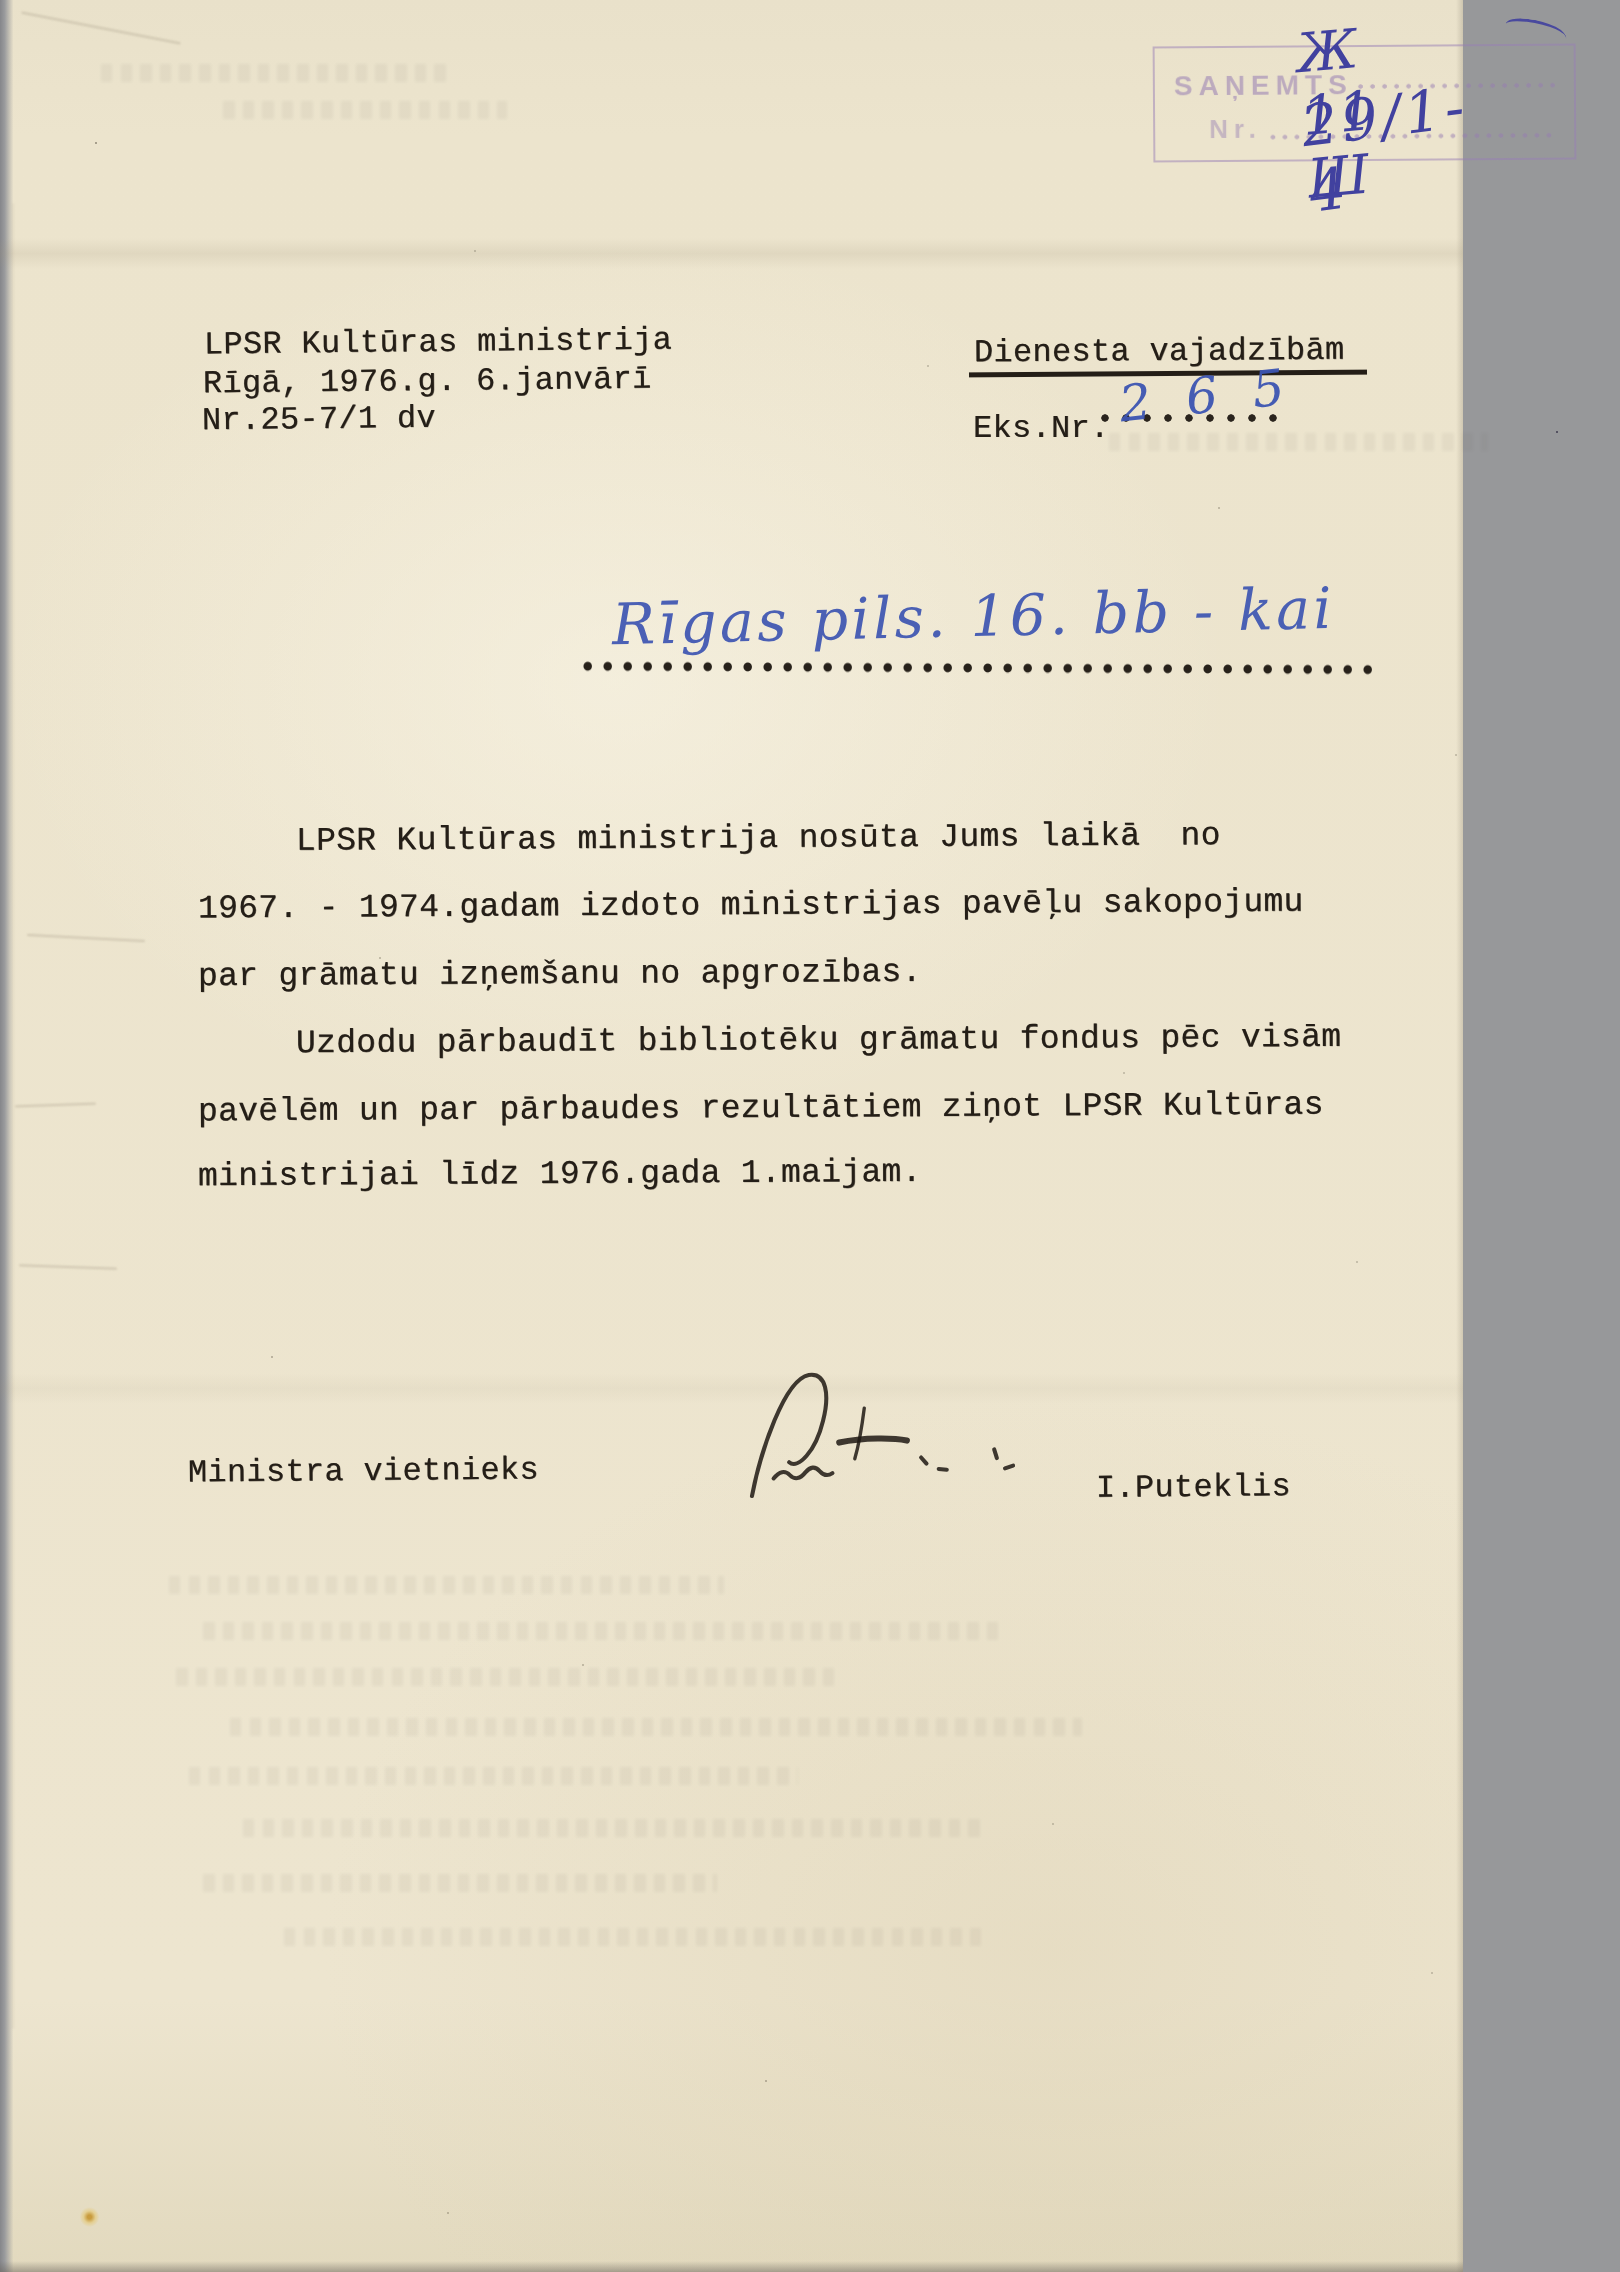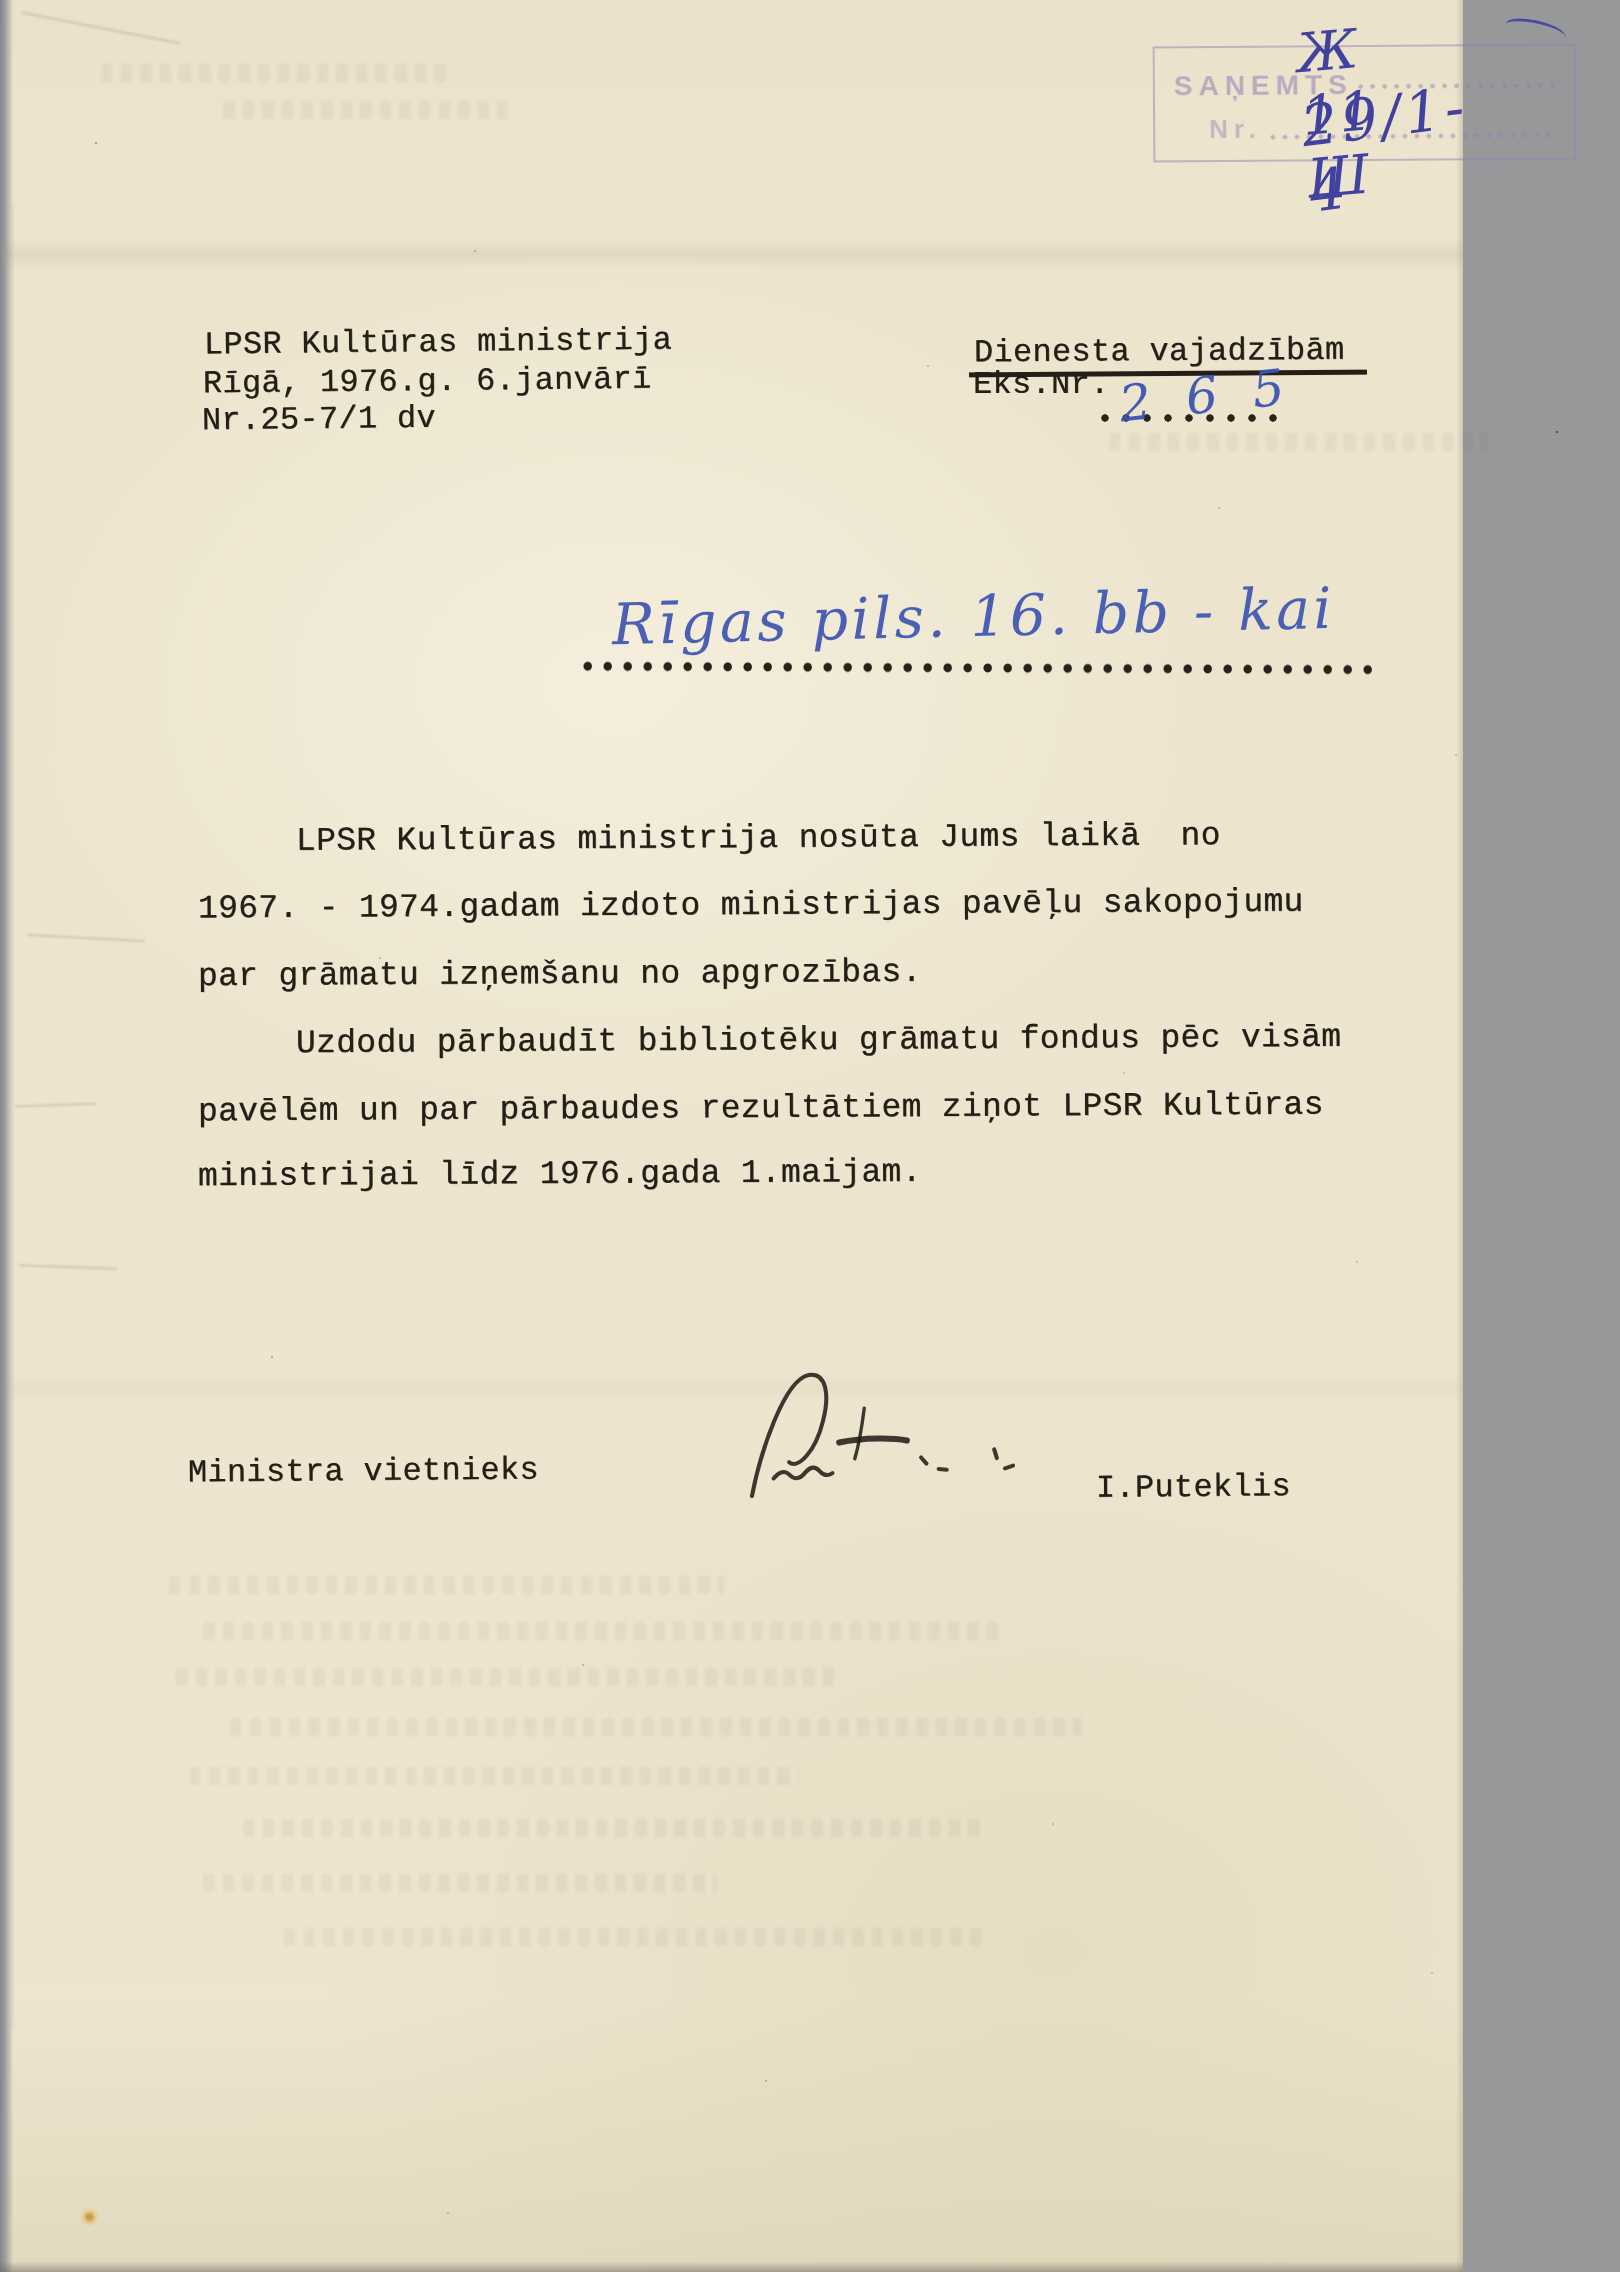--- a/index.html
+++ b/index.html
@@ -124,21 +124,21 @@
   <div class="hand hand-violet note1" style="left:1302px;top:15px;">Ж 11 Ш</div>
   <div class="hand-overline" style="left:1505px;top:20px;"></div>
   <div class="hand hand-violet note2" style="left:1305px;top:83px;">29/1-4</div>
 
   <div class="typed hdr-left" style="left:204px;top:323px;">LPSR Kultūras ministrija</div>
   <div class="typed hdr-left" style="left:203px;top:362px;">Rīgā, 1976.g. 6.janvārī</div>
   <div class="typed hdr-left" style="left:202px;top:400px;">Nr.25-7/1 dv</div>
 
   <div class="typed hdr-right" style="left:974px;top:333px;transform:rotate(-.4deg);">Dienesta vajadzībām</div>
   <div class="classif-underline" style="left:969px;top:371px;width:398px;"></div>
-  <div class="typed hdr-right" style="left:973px;top:366px;">Eks.Nr.</div>
+  <div class="typed hdr-right" style="left:973px;top:410px;">Eks.Nr.</div>
   <div class="dotline dots-black" style="left:1101px;top:414px;width:189px;"></div>
   <div class="hand hand-blue eks-num" style="left:1119px;top:365px;">265</div>
 
   <div class="hand hand-blue addressee" style="left:612px;top:583px;">Rīgas pils. 16. bb - kai</div>
   <div class="dotline dots-black-big" style="left:583px;top:663px;width:798px;"></div>
 
   <div class="typed body-line" style="left:296px;top:820px;">LPSR Kultūras ministrija nosūta Jums laikā  no</div>
   <div class="typed body-line" style="left:198px;top:887px;">1967. - 1974.gadam izdoto ministrijas pavēļu sakopojumu</div>
   <div class="typed body-line" style="left:198px;top:956px;">par grāmatu izņemšanu no apgrozības.</div>
   <div class="typed body-line" style="left:296px;top:1022px;">Uzdodu pārbaudīt bibliotēku grāmatu fondus pēc visām</div>

